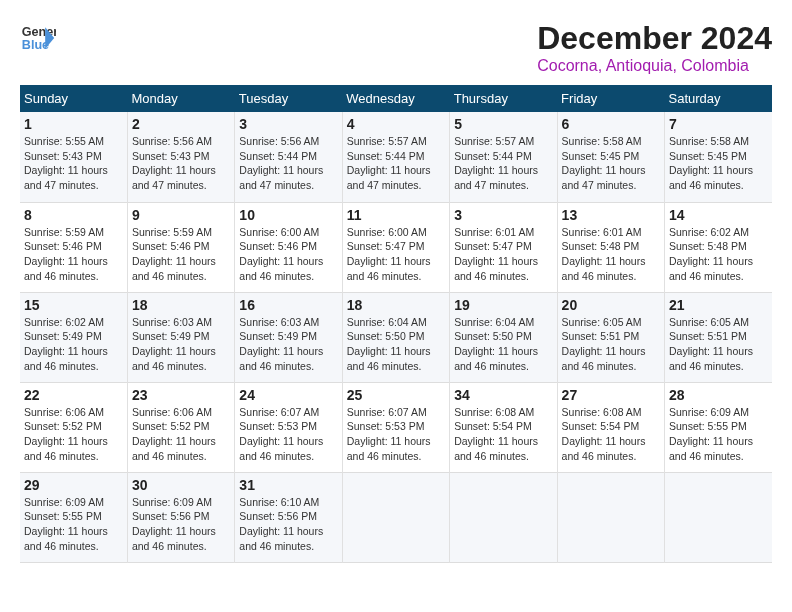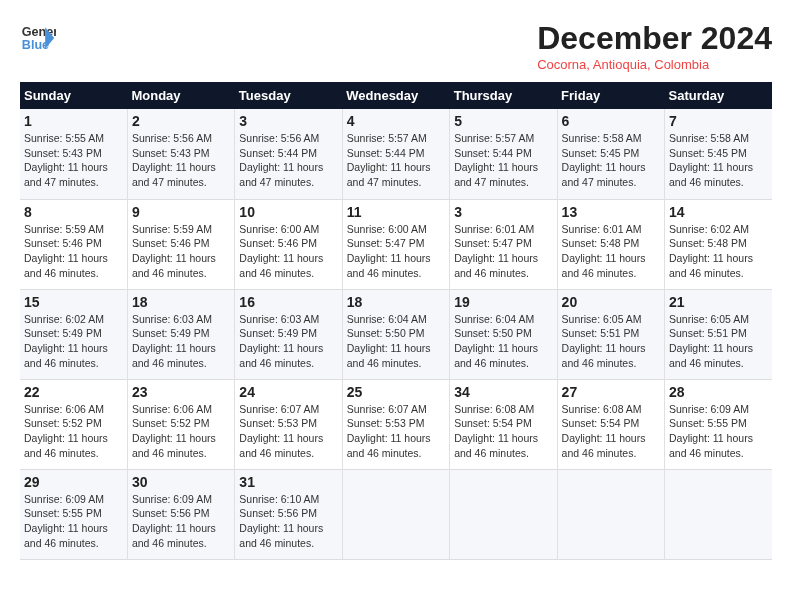--- a/index.html
+++ b/index.html
@@ -27,35 +27,35 @@
     }
     .title-area {
       text-align: left;
     }
     .main-title {
       font-size: 32px;
       font-weight: bold;
       color: #222;
     }
     .subtitle {
-      font-size: 13px;
-      color: #ef4444;
+      font-size: 16px;
+      color: #a21caf;
     }
     table {
       width: 100%;
       border-collapse: collapse;
       font-size: 11px;
     }
     thead tr th {
-      background-color: #0f172a;
+      background-color: #0c4a6e;
       color: #fff;
       padding: 6px 4px;
       text-align: left;
       font-size: 13px;
-      font-weight: bold;
+      font-weight: normal;
     }
     tbody tr {
       border-bottom: 1px solid #ddd;
     }
     tbody tr:nth-child(odd) {
       background-color: #f5f7fa;
     }
     tbody tr:nth-child(even) {
       background-color: #ffffff;
     }

